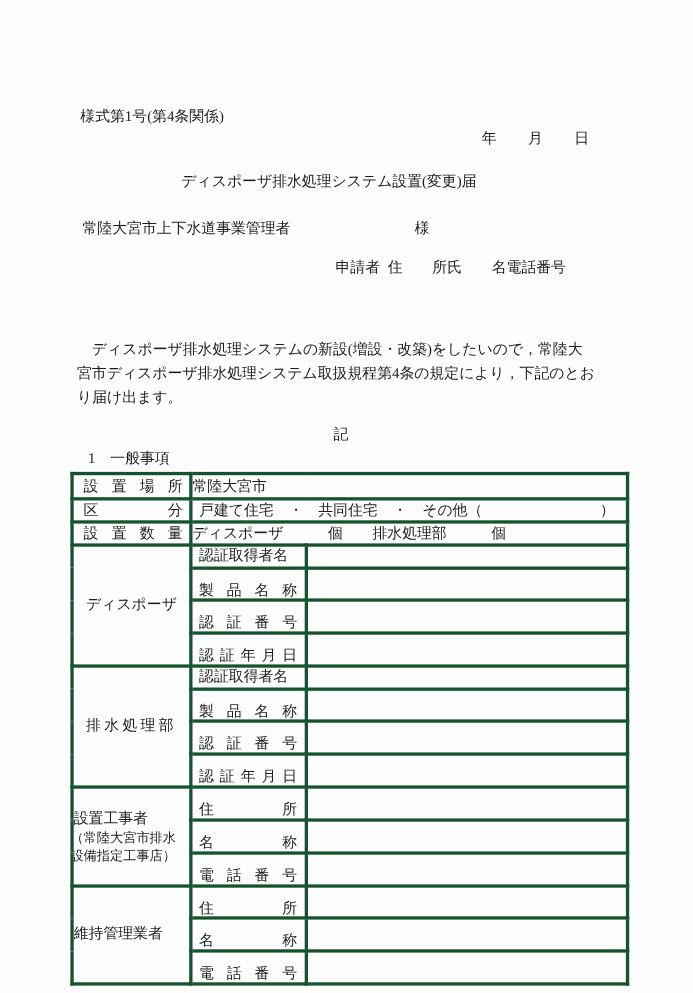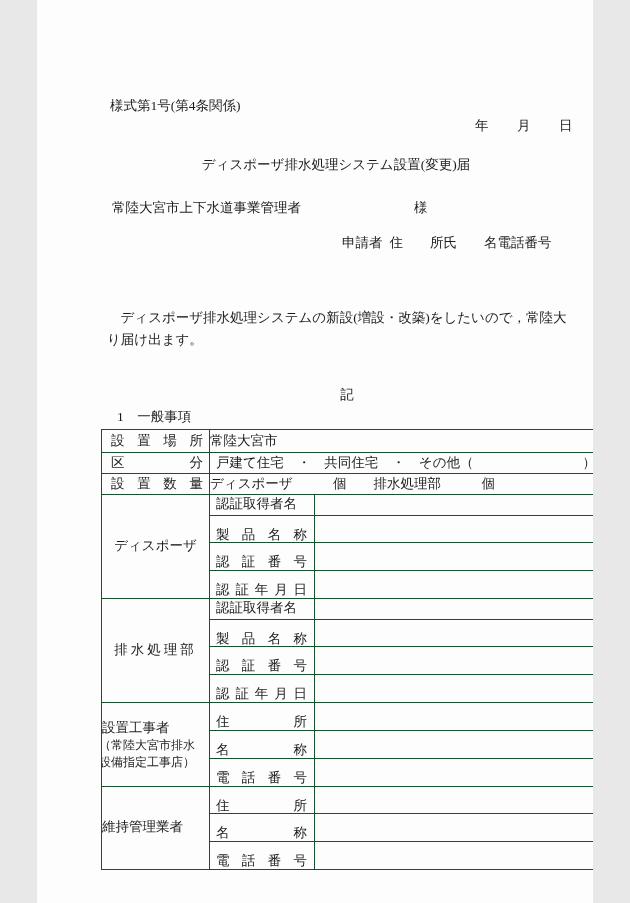--- a/index.html
+++ b/index.html
@@ -1,18 +1,18 @@
 <!DOCTYPE html>
 <html lang="ja"><head>
 <meta charset="utf-8">
 <style>
   html,body { margin:0; padding:0; background:#e8e8e8; }
   .page {
     position:relative;
-    width:556px; height:903px;
+    width:630px; height:903px;
     margin:0 auto;
     background:#fdfdfd;
     font-family:"Liberation Serif","DejaVu Serif",serif;
     color:#1c1c1c;
     font-size:13.5px;
     overflow:hidden;
   }
   .abs { position:absolute; }
   .form-number { left:73px; top:97px; }
   .date-line   { left:438px; top:117px; letter-spacing:0.5px; }
@@ -26,21 +26,21 @@
   .body-par    { left:70px; top:307px; width:500px; }
   .body-par div{ line-height:21.5px; white-space:nowrap; }
   .record-mark { left:0; top:386px; width:620px; text-align:center; }
   .section-title { left:80px; top:408px; }
 
   table.gen {
     position:absolute; left:64px; top:429px;
     width:505px; border-collapse:collapse; table-layout:fixed;
   }
   table.gen td {
-    border:1px solid #14532d;
+    border:3px solid #14532d;
     padding:0; vertical-align:middle;
     font-size:13.5px; line-height:1.1;
     overflow:hidden;
   }
   tr.rA { height:23px; }
   tr.rB { height:21px; }
   tr.rC { height:20.5px; }
   tr.rD { height:20px; }
 
   
@@ -80,20 +80,21 @@
     <span class="app-label">申請者</span>
     <span class="app-fields">
       <span>住　　所</span>
       <span>氏　　名</span>
       <span>電話番号</span>
     </span>
   </div>
 
   <div class="abs body-par">
     <div>　ディスポーザ排水処理システムの新設(増設・改築)をしたいので，常陸大</div>
+    <div>宮市ディスポーザ排水処理システム取扱規程第4条の規定により，下記のとお</div>
     <div>り届け出ます。</div>
   </div>
 
   <div class="abs record-mark">記</div>
 
   <div class="abs section-title">1　一般事項</div>
 
   <table class="gen">
     <colgroup>
       <col style="width:108px">

